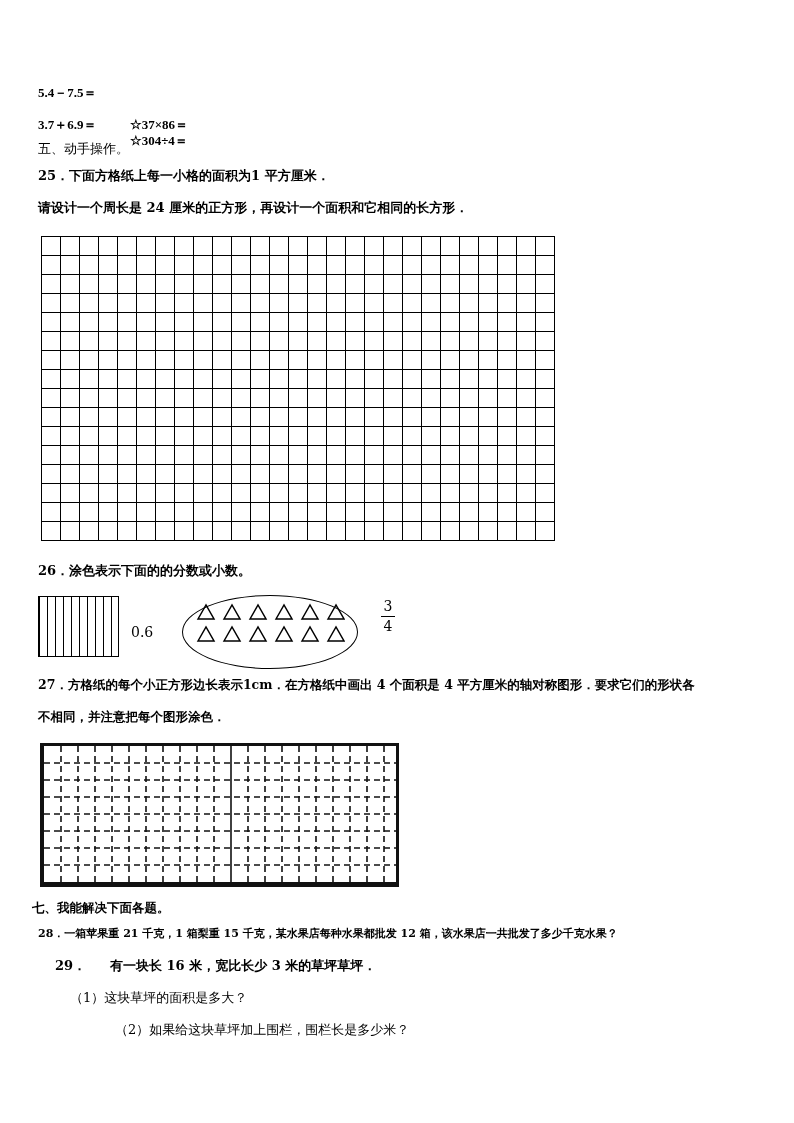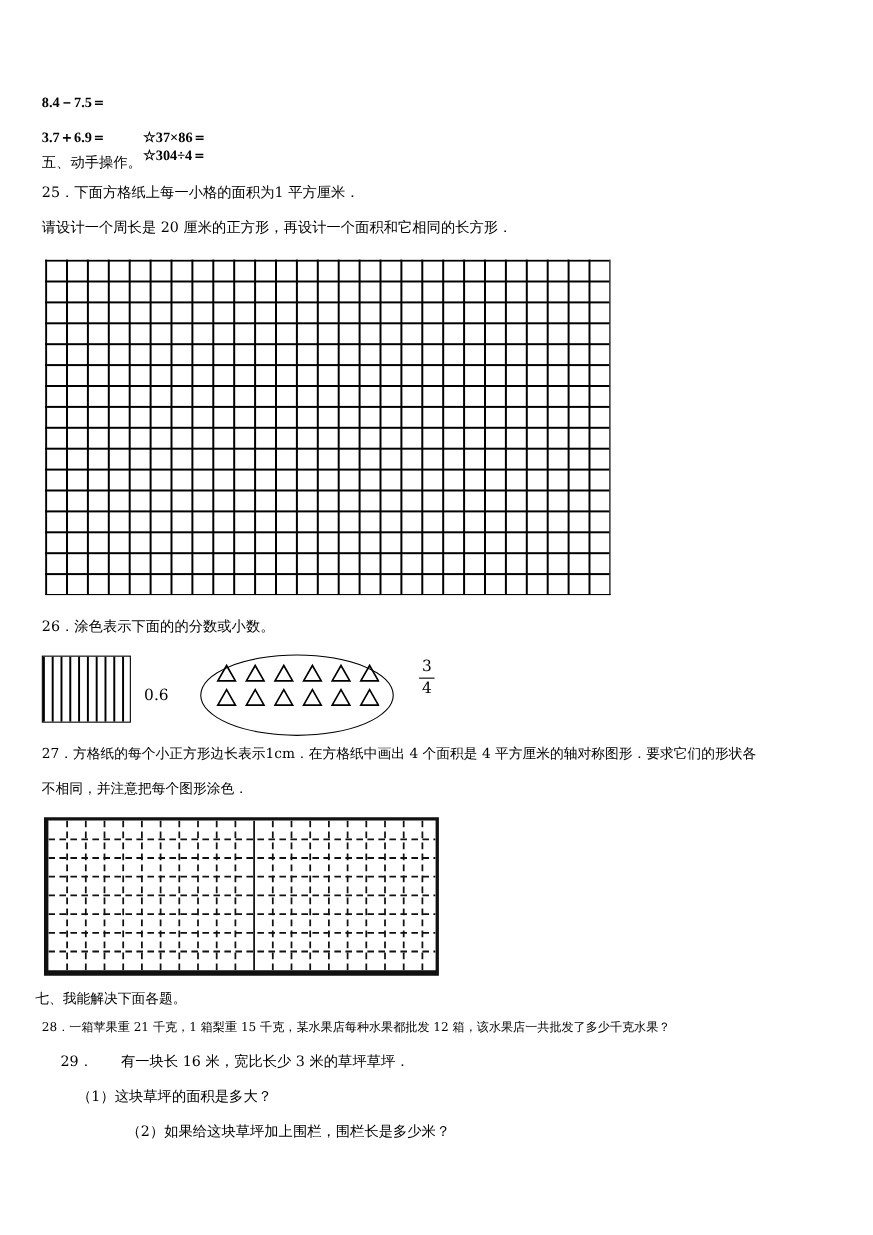--- a/index.html
+++ b/index.html
@@ -1,47 +1,47 @@
 <!DOCTYPE html>
 <html><head>
 <meta charset="utf-8">
 <style>
   html, body { margin: 0; padding: 0; background: #ffffff; }
   body { width: 794px; height: 1123px; position: relative; overflow: hidden;
          font-family: "DejaVu Serif", "Liberation Serif", serif; color: #000; }
   .line { position: absolute; font-size: 13px; white-space: nowrap; line-height: 16px; }
-  .b { font-weight: normal; }
+  .b { font-weight: bold; }
   .calc { position: absolute; font-size: 13px; font-weight: bold; white-space: nowrap; font-family: "Liberation Serif", serif; }
   #grid1 { position: absolute; left: 41px; top: 236px; width: 513px; height: 304px; border-right: 1.5px solid #000; border-bottom: 1.5px solid #000; box-sizing: content-box;
      background-image:
        linear-gradient(to right, #000 1.5px, transparent 1.5px),
        linear-gradient(to bottom, #000 1.5px, transparent 1.5px);
      background-size: 19px 19px; }
   #stripe-box { position: absolute; left: 38px; top: 596px; width: 79px; height: 59px; border: 1.5px solid #000;
      background-image: linear-gradient(to right, #000 1.5px, transparent 1.5px);
      background-size: 8px 100%; background-position: 0 0; }
   .serif-num { position: absolute; font-family: "DejaVu Serif", serif; font-size: 14px; }
   #ellipse { position: absolute; left: 182px; top: 595px; width: 174px; height: 72px; border: 1.5px solid #000; border-radius: 50%; }
   #frac { position: absolute; left: 380px; top: 598px; width: 16px; text-align: center; font-family: "DejaVu Serif", serif; font-size: 14px; line-height: 17px; }
   #frac .bar { border-top: 1px solid #000; margin: 1px 1px; }
   #grid2 { position: absolute; left: 40px; top: 743px; width: 352px; height: 136px; border: 3px solid #111; border-left-width: 4px; border-bottom-width: 5px; }
   #grid2 svg { position: absolute; left: 0; top: 0; }
 </style>
 </head>
 <body>
 
-<div class="calc" style="left:38px; top:84px;">8.4－7.5＝</div>
+<div class="calc" style="left:38px; top:84px;">5.4－7.5＝</div>
 <div class="calc" style="left:130px; top:84px;margin-top:48px;">☆304÷4＝</div>
 <div class="calc" style="left:38px; top:116px;">3.7＋6.9＝</div>
 <div class="calc" style="left:130px; top:116px;">☆37×86＝</div>
 
 <div class="line" style="left:38px; top:141px;">五、动手操作。</div>
 
 <div class="line b" style="left:38px; top:168px;">25．下面方格纸上每一小格的面积为1 平方厘米．</div>
-<div class="line b" style="left:38px; top:200px;">请设计一个周长是 20 厘米的正方形，再设计一个面积和它相同的长方形．</div>
+<div class="line b" style="left:38px; top:200px;">请设计一个周长是 24 厘米的正方形，再设计一个面积和它相同的长方形．</div>
 <div id="grid1"></div>
 
 <div class="line b" style="left:38px; top:563px;">26．涂色表示下面的的分数或小数。</div>
 <div id="stripe-box"></div>
 <div class="serif-num" style="left:131px; top:624px;">0.6</div>
 <div id="ellipse"></div>
 <svg style="position:absolute; left:195px; top:603px;" width="150" height="44">
   <g fill="none" stroke="#000" stroke-width="1.5">
     <polygon points="3,16 11,2 19,16"></polygon>
     <polygon points="29,16 37,2 45,16"></polygon>

